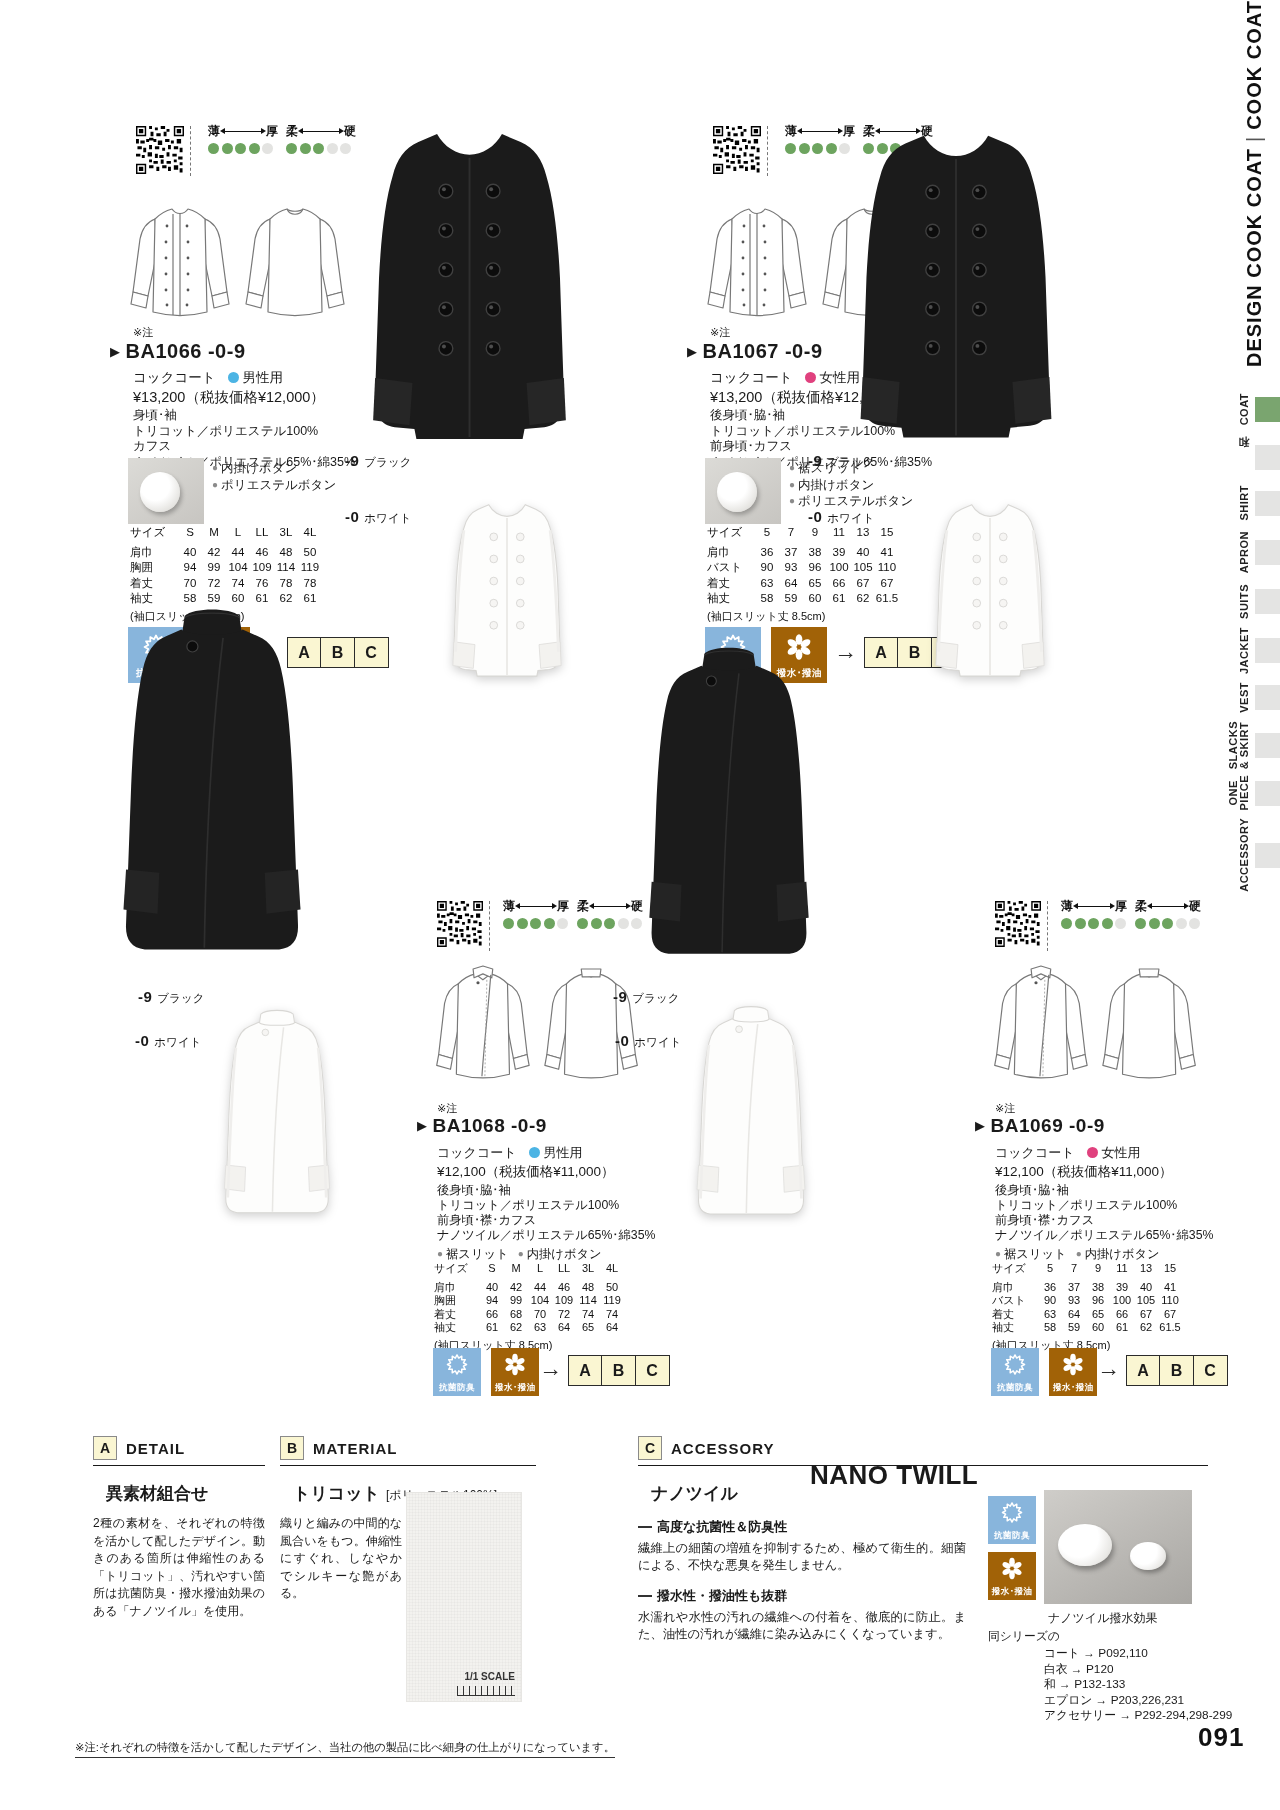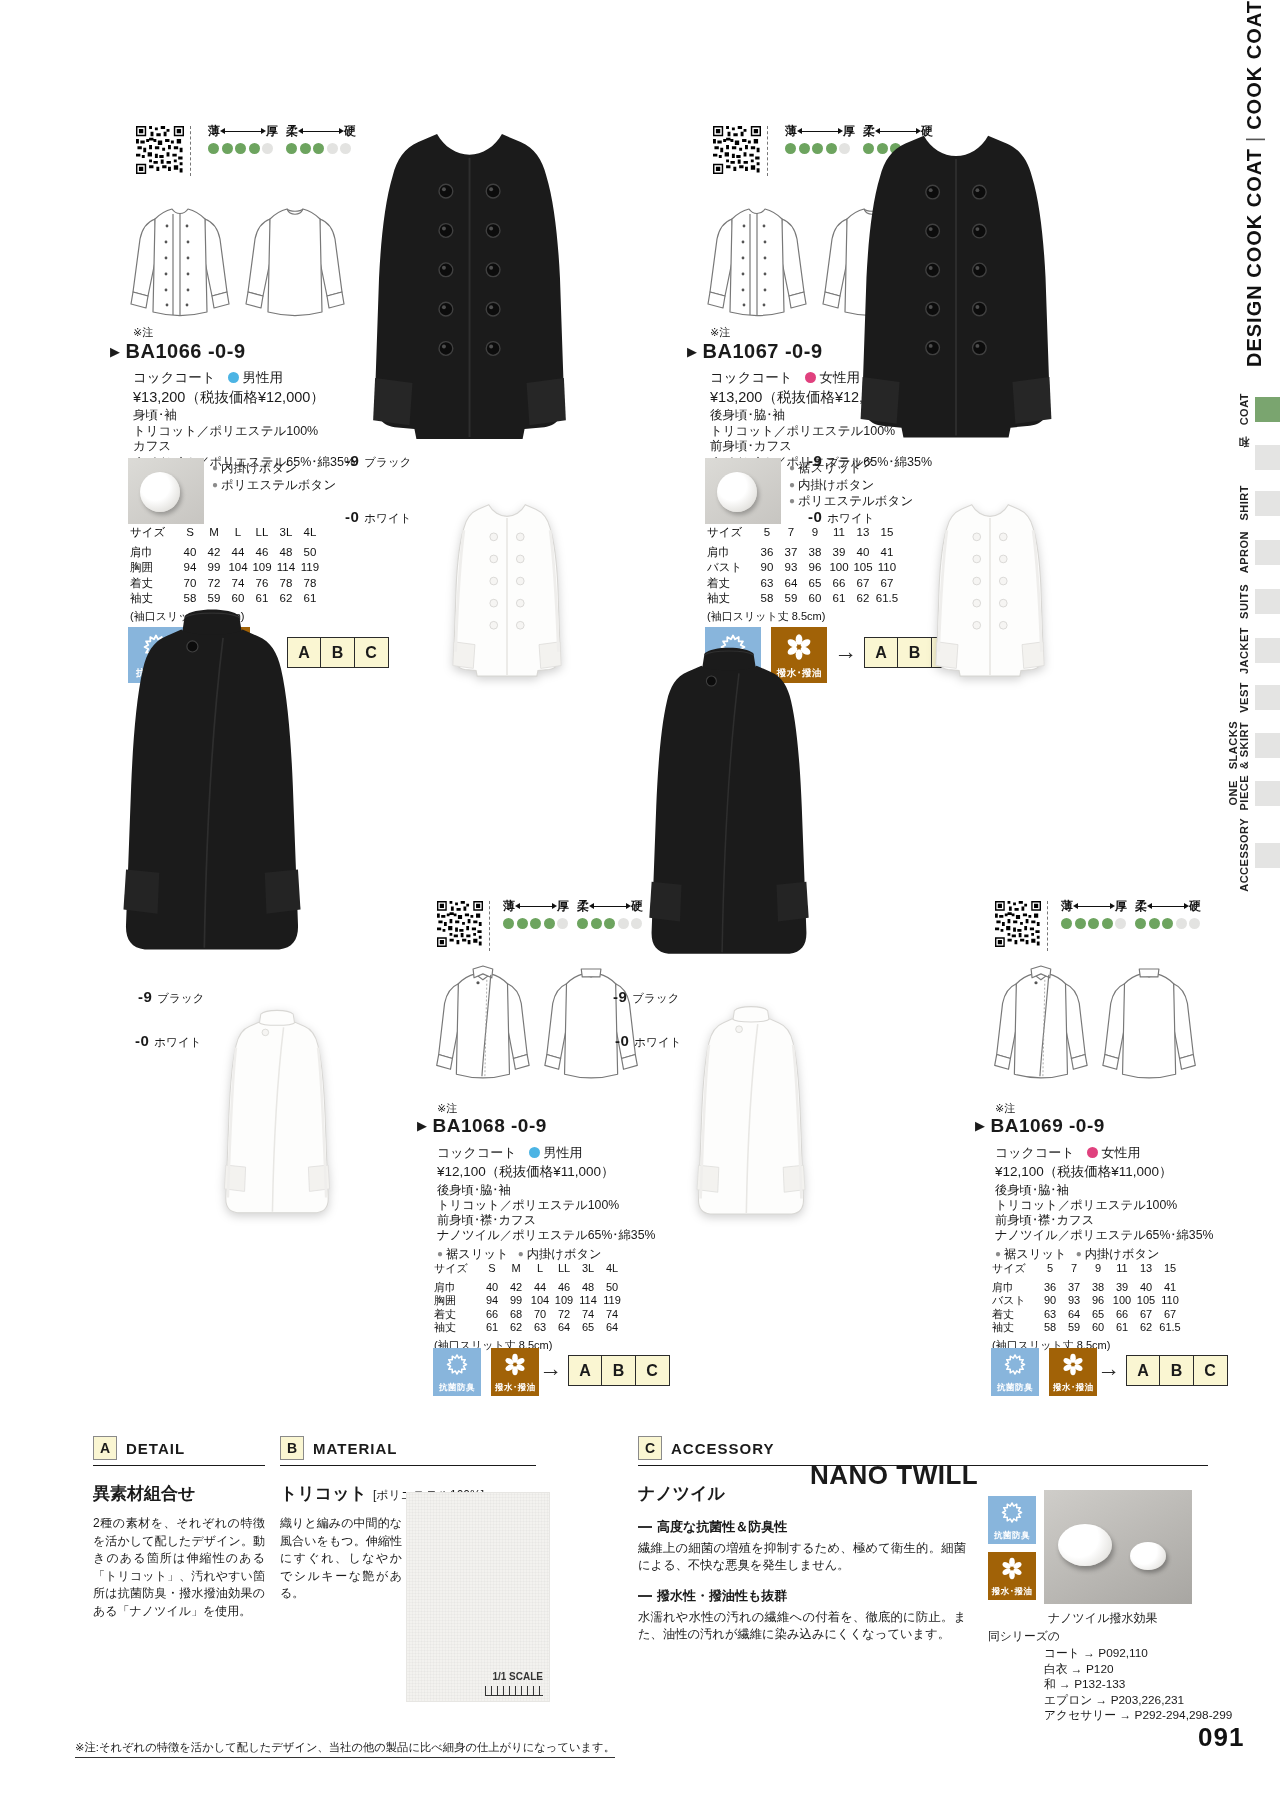--- a/index.html
+++ b/index.html
@@ -68,30 +68,30 @@
   .vtitle{position:absolute;top:22px;right:14px;height:345px;writing-mode:vertical-rl;transform:rotate(180deg);font-weight:bold;font-size:20px;letter-spacing:1px;color:#111;white-space:nowrap}
   .vsep{margin:6px 0;font-weight:normal;color:#555}
   .tab{position:absolute;right:0;width:95px;height:34px;display:flex;align-items:center;justify-content:flex-end;gap:5px;overflow:visible}
   .tlabel{writing-mode:vertical-rl;transform:rotate(180deg);font-size:11px;font-weight:bold;letter-spacing:.5px;white-space:pre-line;color:#222;text-align:center;line-height:11px}
   .sq{width:25px;height:25px;background:#e4e4e3;flex:0 0 auto}
   
   .sec{position:absolute}
   .sechead{display:flex;align-items:center;gap:9px;border-bottom:1.5px solid #1a1a1a;padding-bottom:5px}
   .secbox{width:22px;height:22px;background:#faf6d2;border:1px solid #8a8a8a;font-size:14px;font-weight:bold;display:flex;align-items:center;justify-content:center}
   .seclab{font-size:15px;font-weight:bold;letter-spacing:1px}
-  .secheading{font-size:17px;font-weight:bold;margin:16px 0 10px;white-space:nowrap}
+  .secheading{font-size:17px;font-weight:bold;margin:16px 13px 10px;white-space:nowrap}
   .subnote{font-size:12px;font-weight:normal;margin-left:6px}
   .secbody{font-size:12px;line-height:17.5px;text-align:justify}
   .sec-b .secbody{width:122px}
   .sec-c .secbody{width:328px}
   .fn-en{position:absolute;left:172px;top:24px;font-size:26px;font-weight:bold;letter-spacing:.5px;white-space:nowrap}
   .fsub{font-size:13px;font-weight:bold;margin:13px 0 4px;display:flex;align-items:center;white-space:nowrap}
   .fsub::before{content:"";width:14px;height:1.5px;background:#333;margin-right:5px}
   .fsubbody{font-size:12.3px;line-height:17px;width:328px;text-align:justify}
-  .swatch{width:144px;height:210px;background:#f3f2ef;background-image:repeating-linear-gradient(0deg,rgba(0,0,0,.025) 0 1px,transparent 1px 3px),repeating-linear-gradient(90deg,rgba(0,0,0,.025) 0 1px,transparent 1px 3px);box-shadow:0 0 0 1px #e7e6e3 inset}
+  .swatch{width:116px;height:210px;background:#f3f2ef;background-image:repeating-linear-gradient(0deg,rgba(0,0,0,.025) 0 1px,transparent 1px 3px),repeating-linear-gradient(90deg,rgba(0,0,0,.025) 0 1px,transparent 1px 3px);box-shadow:0 0 0 1px #e7e6e3 inset}
   .scale11{position:absolute;right:7px;bottom:20px;font-size:10px;font-weight:bold;color:#333}
   .ruler{position:absolute;right:7px;bottom:6px;width:58px;height:9px;border-bottom:1.5px solid #333;background:repeating-linear-gradient(90deg,#333 0 1px,transparent 1px 6px)}
   .droplets{width:148px;height:114px;background:linear-gradient(150deg,#cfcdc9,#a8a6a2);position:relative}
   .droplets::before{content:"";position:absolute;left:14px;top:34px;width:54px;height:42px;border-radius:50%;background:radial-gradient(circle at 38% 32%,#ffffff 0 45%,#e9e8e5 75%,#c9c7c3 100%);box-shadow:2px 4px 5px rgba(0,0,0,.3)}
   .droplets::after{content:"";position:absolute;left:86px;top:52px;width:36px;height:28px;border-radius:50%;background:radial-gradient(circle at 38% 32%,#ffffff 0 45%,#e9e8e5 75%,#c9c7c3 100%);box-shadow:2px 3px 4px rgba(0,0,0,.3)}
   .fcaption{font-size:12px;white-space:nowrap}
   .series-head{font-size:11.8px;line-height:16px;white-space:nowrap}
   .series div{font-size:11.8px;line-height:15.5px;white-space:nowrap}
   .footnote{font-size:11.3px;border-bottom:1px solid #333;padding-bottom:2px;white-space:nowrap}
   .pagenum{font-size:26px;font-weight:bold;letter-spacing:1px;color:#111}

